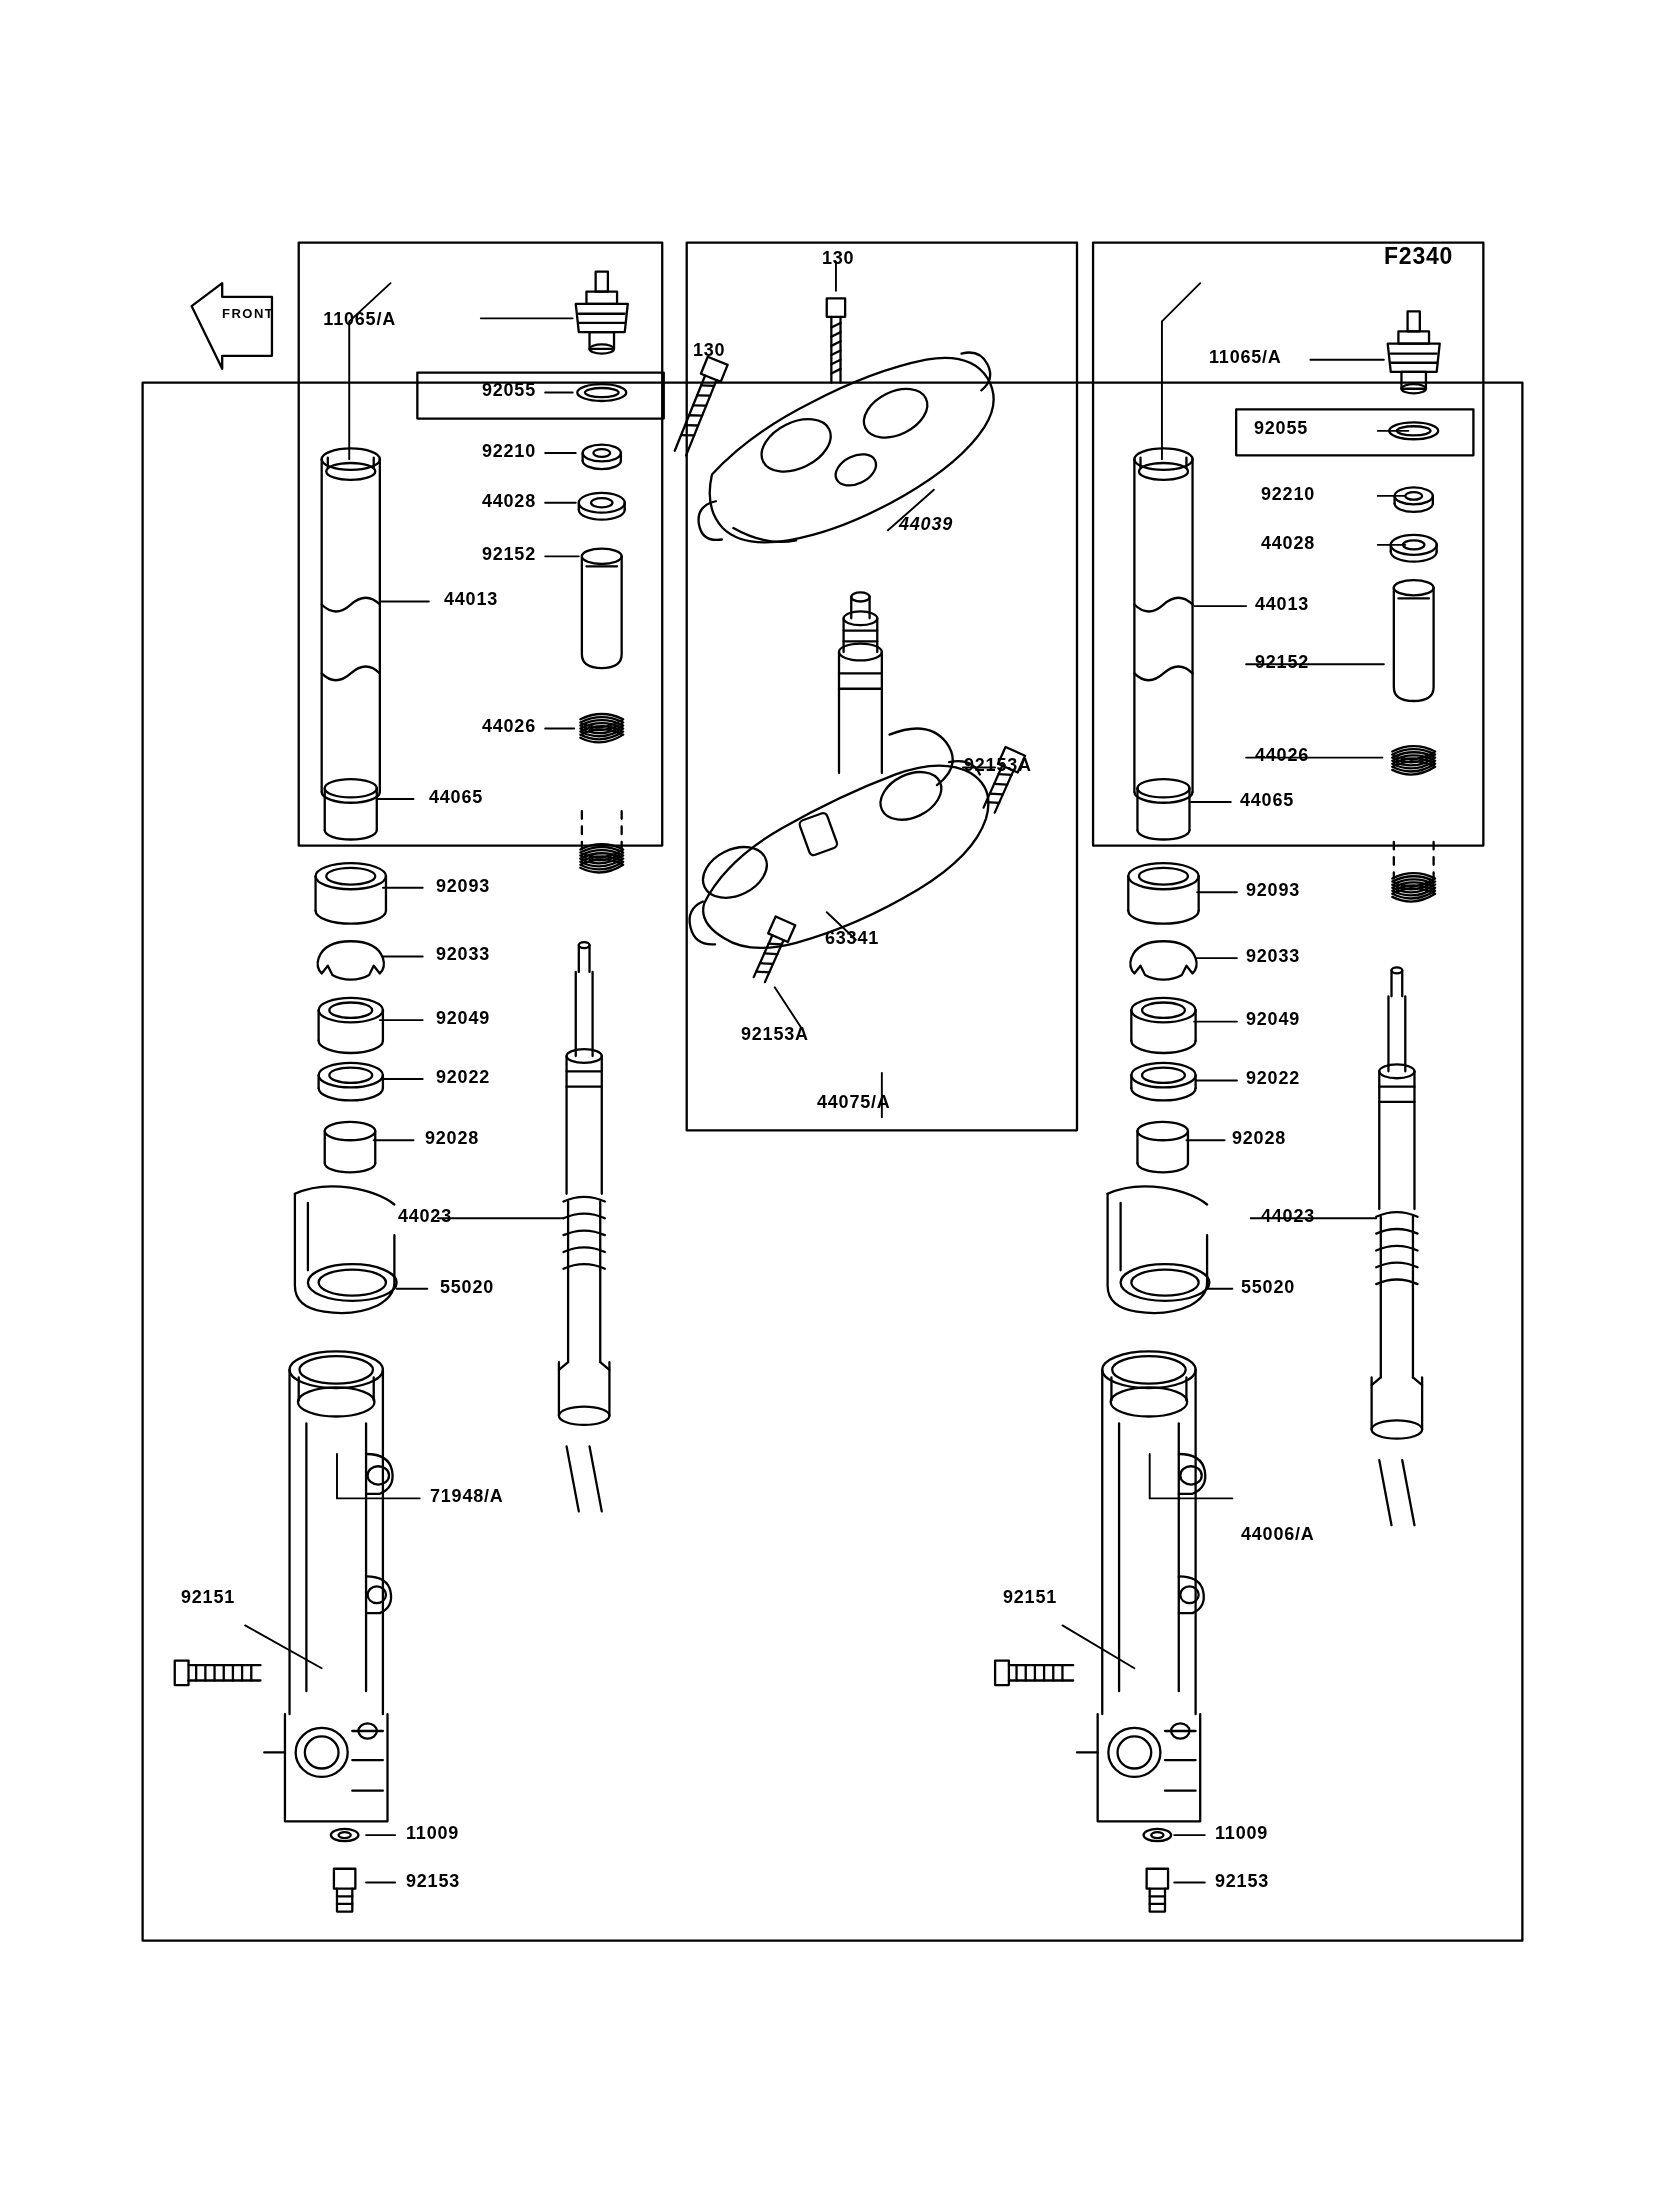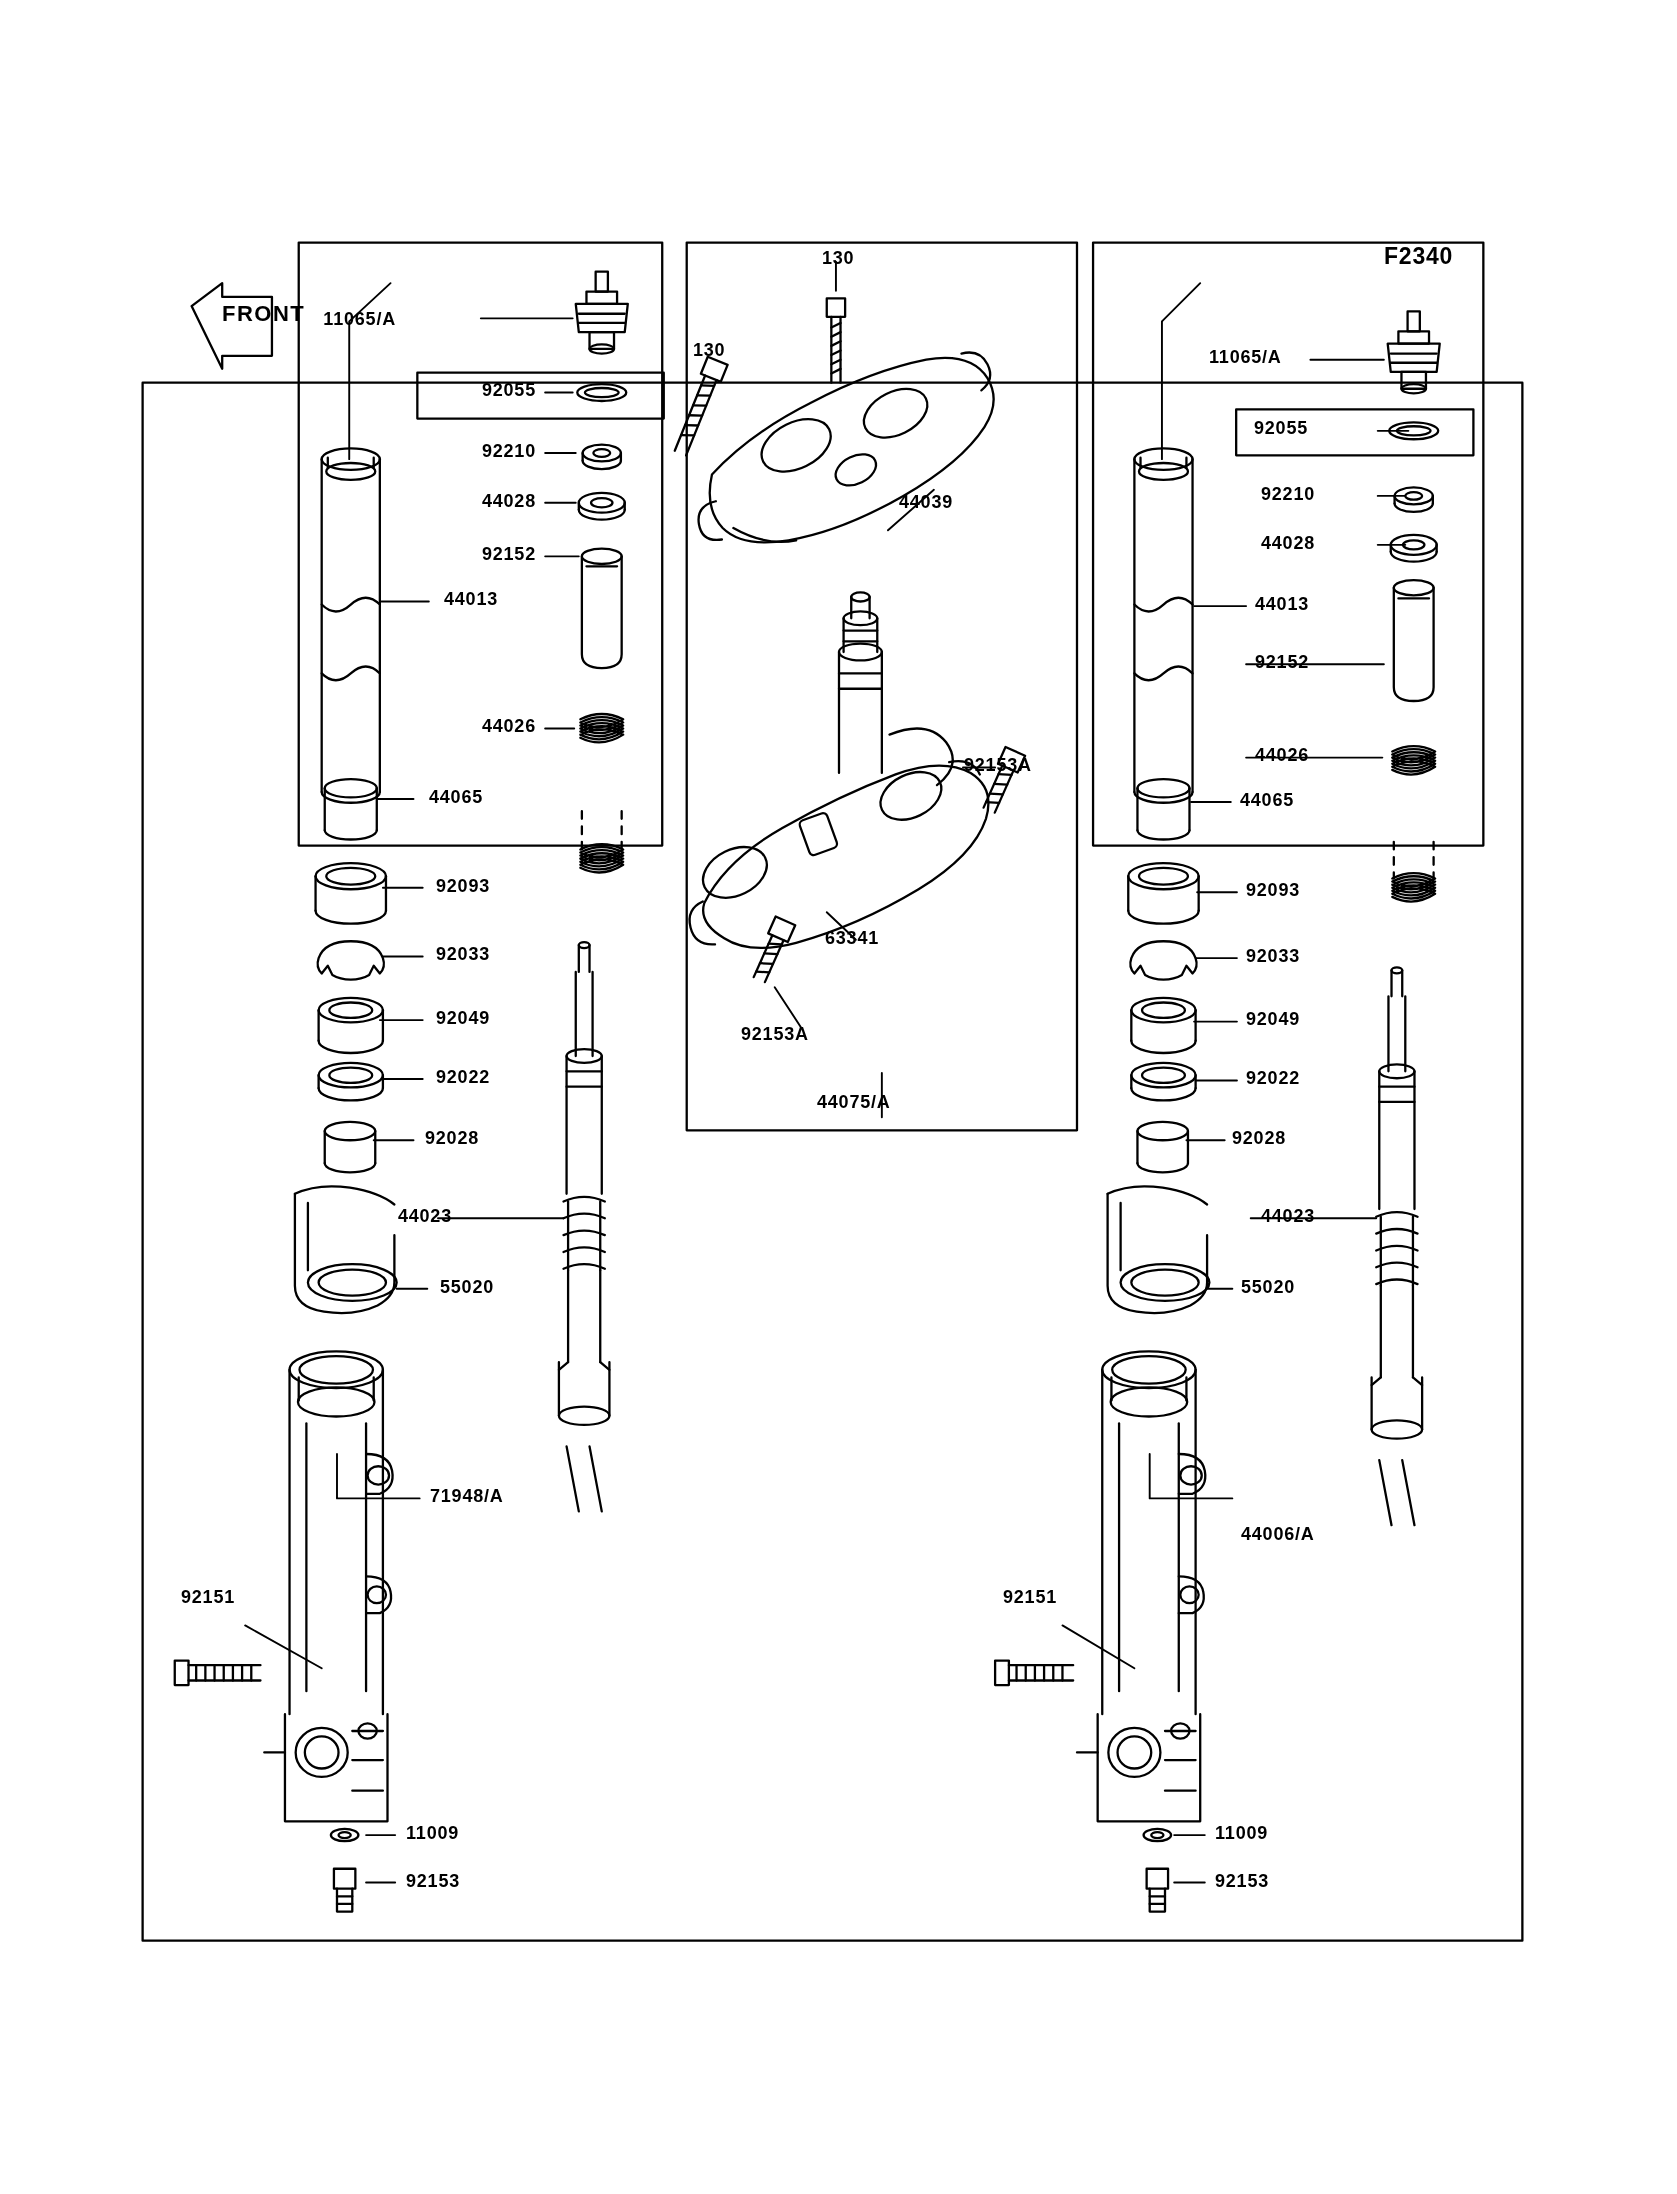--- a/index.html
+++ b/index.html
@@ -39,21 +39,21 @@
     position: absolute;
     left: 0; top: 0;
     width: 1678px;
     height: 2194px;
     pointer-events: none;
   }
   .front-arrow {
     position: absolute;
     font-family: "Liberation Sans", sans-serif;
     font-weight: bold;
-    font-size: 22px;
+    font-size: 13px;
     letter-spacing: 1.5px;
     color: #000;
   }
 </style>
 </head>
 <body>
 
 <div id="sheet">
 
   <div class="sheet-code" style="left:1384px; top:243px;">F2340</div>
@@ -505,21 +505,21 @@
   <div class="lbl" style="left:425px; top:1128px;">92028</div>
   <div class="lbl r" style="left:337px; top:1206px; width:115px;">44023</div>
   <div class="lbl" style="left:440px; top:1277px;">55020</div>
   <div class="lbl" style="left:430px; top:1486px;">71948/A</div>
   <div class="lbl" style="left:181px; top:1587px;">92151</div>
   <div class="lbl" style="left:406px; top:1823px;">11009</div>
   <div class="lbl" style="left:406px; top:1871px;">92153</div>
 
   <div class="lbl" style="left:822px; top:248px;">130</div>
   <div class="lbl" style="left:693px; top:340px;">130</div>
-  <div class="lbl" style="left:899px; top:492px;">44039</div>
+  <div class="lbl" style="left:899px; top:514px;font-style:italic;">44039</div>
   <div class="lbl" style="left:964px; top:755px;">92153A</div>
   <div class="lbl" style="left:825px; top:928px;">63341</div>
   <div class="lbl" style="left:741px; top:1024px;">92153A</div>
   <div class="lbl" style="left:817px; top:1068px;margin-top:24px;">44075/A</div>
 
   <div class="lbl" style="left:1209px; top:347px;">11065/A</div>
   <div class="lbl" style="left:1254px; top:418px;">92055</div>
   <div class="lbl" style="left:1261px; top:484px;">92210</div>
   <div class="lbl" style="left:1261px; top:533px;">44028</div>
   <div class="lbl" style="left:1255px; top:594px;">44013</div>

